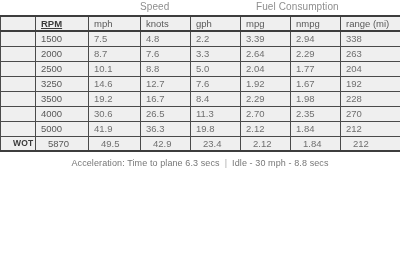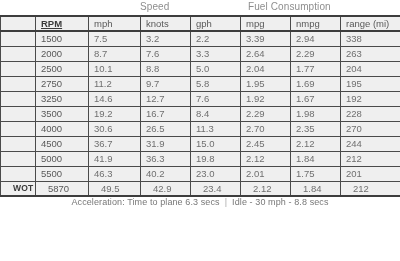--- a/index.html
+++ b/index.html
@@ -30,21 +30,21 @@
   .group-heading {
     position: absolute;
     top: 1px;
     font-size: 10px;
     color: #8e8e8e;
     letter-spacing: 0.1px;
     white-space: nowrap;
     font-weight: 400;
   }
   .group-speed { left: 140px; }
-  .group-fuel  { left: 248px; }
+  .group-fuel  { left: 256px; }
 
   
   table.spec {
     border-collapse: collapse;
     table-layout: fixed;
     width: 400px;
     margin: 0;
     border: 1px solid #4a4a4a;
     border-top: 2px solid #3d3d3d;
     border-bottom: 2px solid #3d3d3d;
@@ -103,21 +103,21 @@
   }
   table.spec tr.wot-row td {
     border-top: 1px solid #4a4a4a;
   }
 
   
   .footnote {
     width: 400px;
     height: 16px;
     display: flex;
-    align-items: flex-start;
+    align-items: flex-end;
     justify-content: center;
     font-size: 9px;
     color: #777777;
     white-space: nowrap;
     letter-spacing: 0.1px;
   }
   .footnote .sep {
     display: inline-block;
     padding: 0 5px;
     color: #aaaaaa;
@@ -154,21 +154,21 @@
         <th class="hdr-mpg">mpg</th>
         <th class="hdr-nmpg">nmpg</th>
         <th class="hdr-range">range (mi)</th>
       </tr>
     </thead>
     <tbody>
       <tr>
         <td class="mode-cell"></td>
         <td class="first-col">1500</td>
         <td>7.5</td>
-        <td>3.2</td>
+        <td>4.8</td>
         <td>2.2</td>
         <td>3.39</td>
         <td>2.94</td>
         <td>338</td>
       </tr>
       <tr>
         <td class="mode-cell"></td>
         <td class="first-col">2000</td>
         <td>8.7</td>
         <td>7.6</td>
@@ -182,30 +182,20 @@
         <td class="first-col">2500</td>
         <td>10.1</td>
         <td>8.8</td>
         <td>5.0</td>
         <td>2.04</td>
         <td>1.77</td>
         <td>204</td>
       </tr>
       <tr>
         <td class="mode-cell"></td>
-        <td class="first-col">2750</td>
-        <td>11.2</td>
-        <td>9.7</td>
-        <td>5.8</td>
-        <td>1.95</td>
-        <td>1.69</td>
-        <td>195</td>
-      </tr>
-      <tr>
-        <td class="mode-cell"></td>
         <td class="first-col">3250</td>
         <td>14.6</td>
         <td>12.7</td>
         <td>7.6</td>
         <td>1.92</td>
         <td>1.67</td>
         <td>192</td>
       </tr>
       <tr>
         <td class="mode-cell"></td>
@@ -222,47 +212,27 @@
         <td class="first-col">4000</td>
         <td>30.6</td>
         <td>26.5</td>
         <td>11.3</td>
         <td>2.70</td>
         <td>2.35</td>
         <td>270</td>
       </tr>
       <tr>
         <td class="mode-cell"></td>
-        <td class="first-col">4500</td>
-        <td>36.7</td>
-        <td>31.9</td>
-        <td>15.0</td>
-        <td>2.45</td>
-        <td>2.12</td>
-        <td>244</td>
-      </tr>
-      <tr>
-        <td class="mode-cell"></td>
         <td class="first-col">5000</td>
         <td>41.9</td>
         <td>36.3</td>
         <td>19.8</td>
         <td>2.12</td>
         <td>1.84</td>
         <td>212</td>
-      </tr>
-      <tr>
-        <td class="mode-cell"></td>
-        <td class="first-col">5500</td>
-        <td>46.3</td>
-        <td>40.2</td>
-        <td>23.0</td>
-        <td>2.01</td>
-        <td>1.75</td>
-        <td>201</td>
       </tr>
       <tr class="wot-row">
         <td class="mode-cell">WOT</td>
         <td class="first-col">5870</td>
         <td>49.5</td>
         <td>42.9</td>
         <td>23.4</td>
         <td>2.12</td>
         <td>1.84</td>
         <td>212</td>

